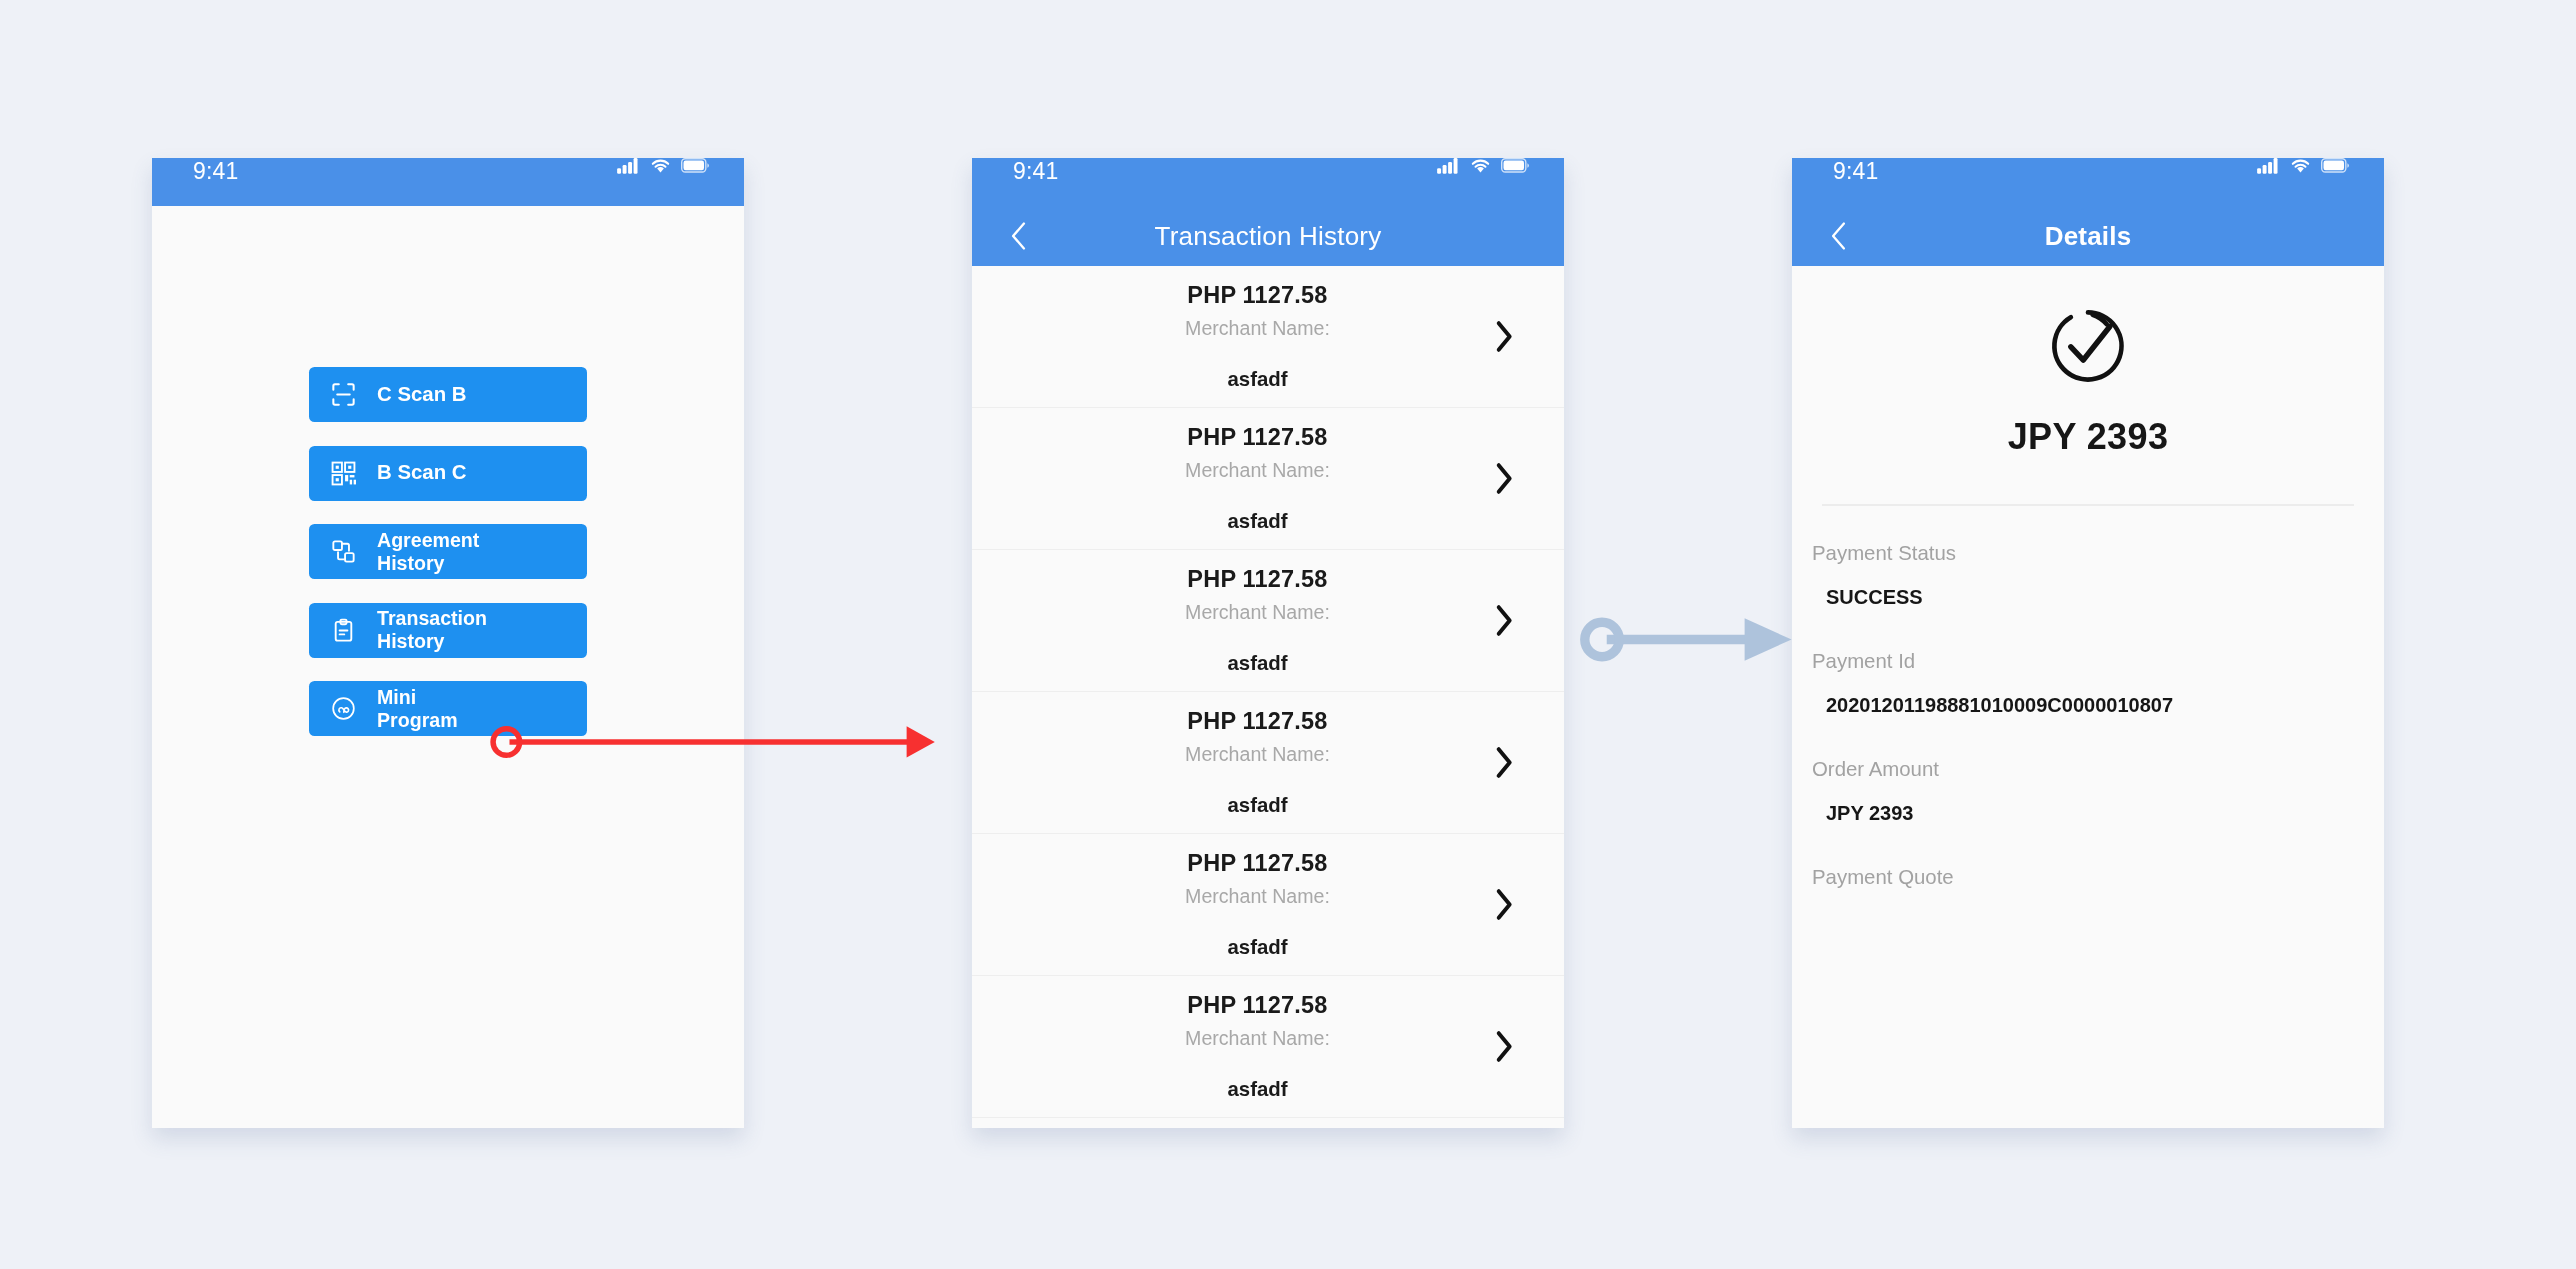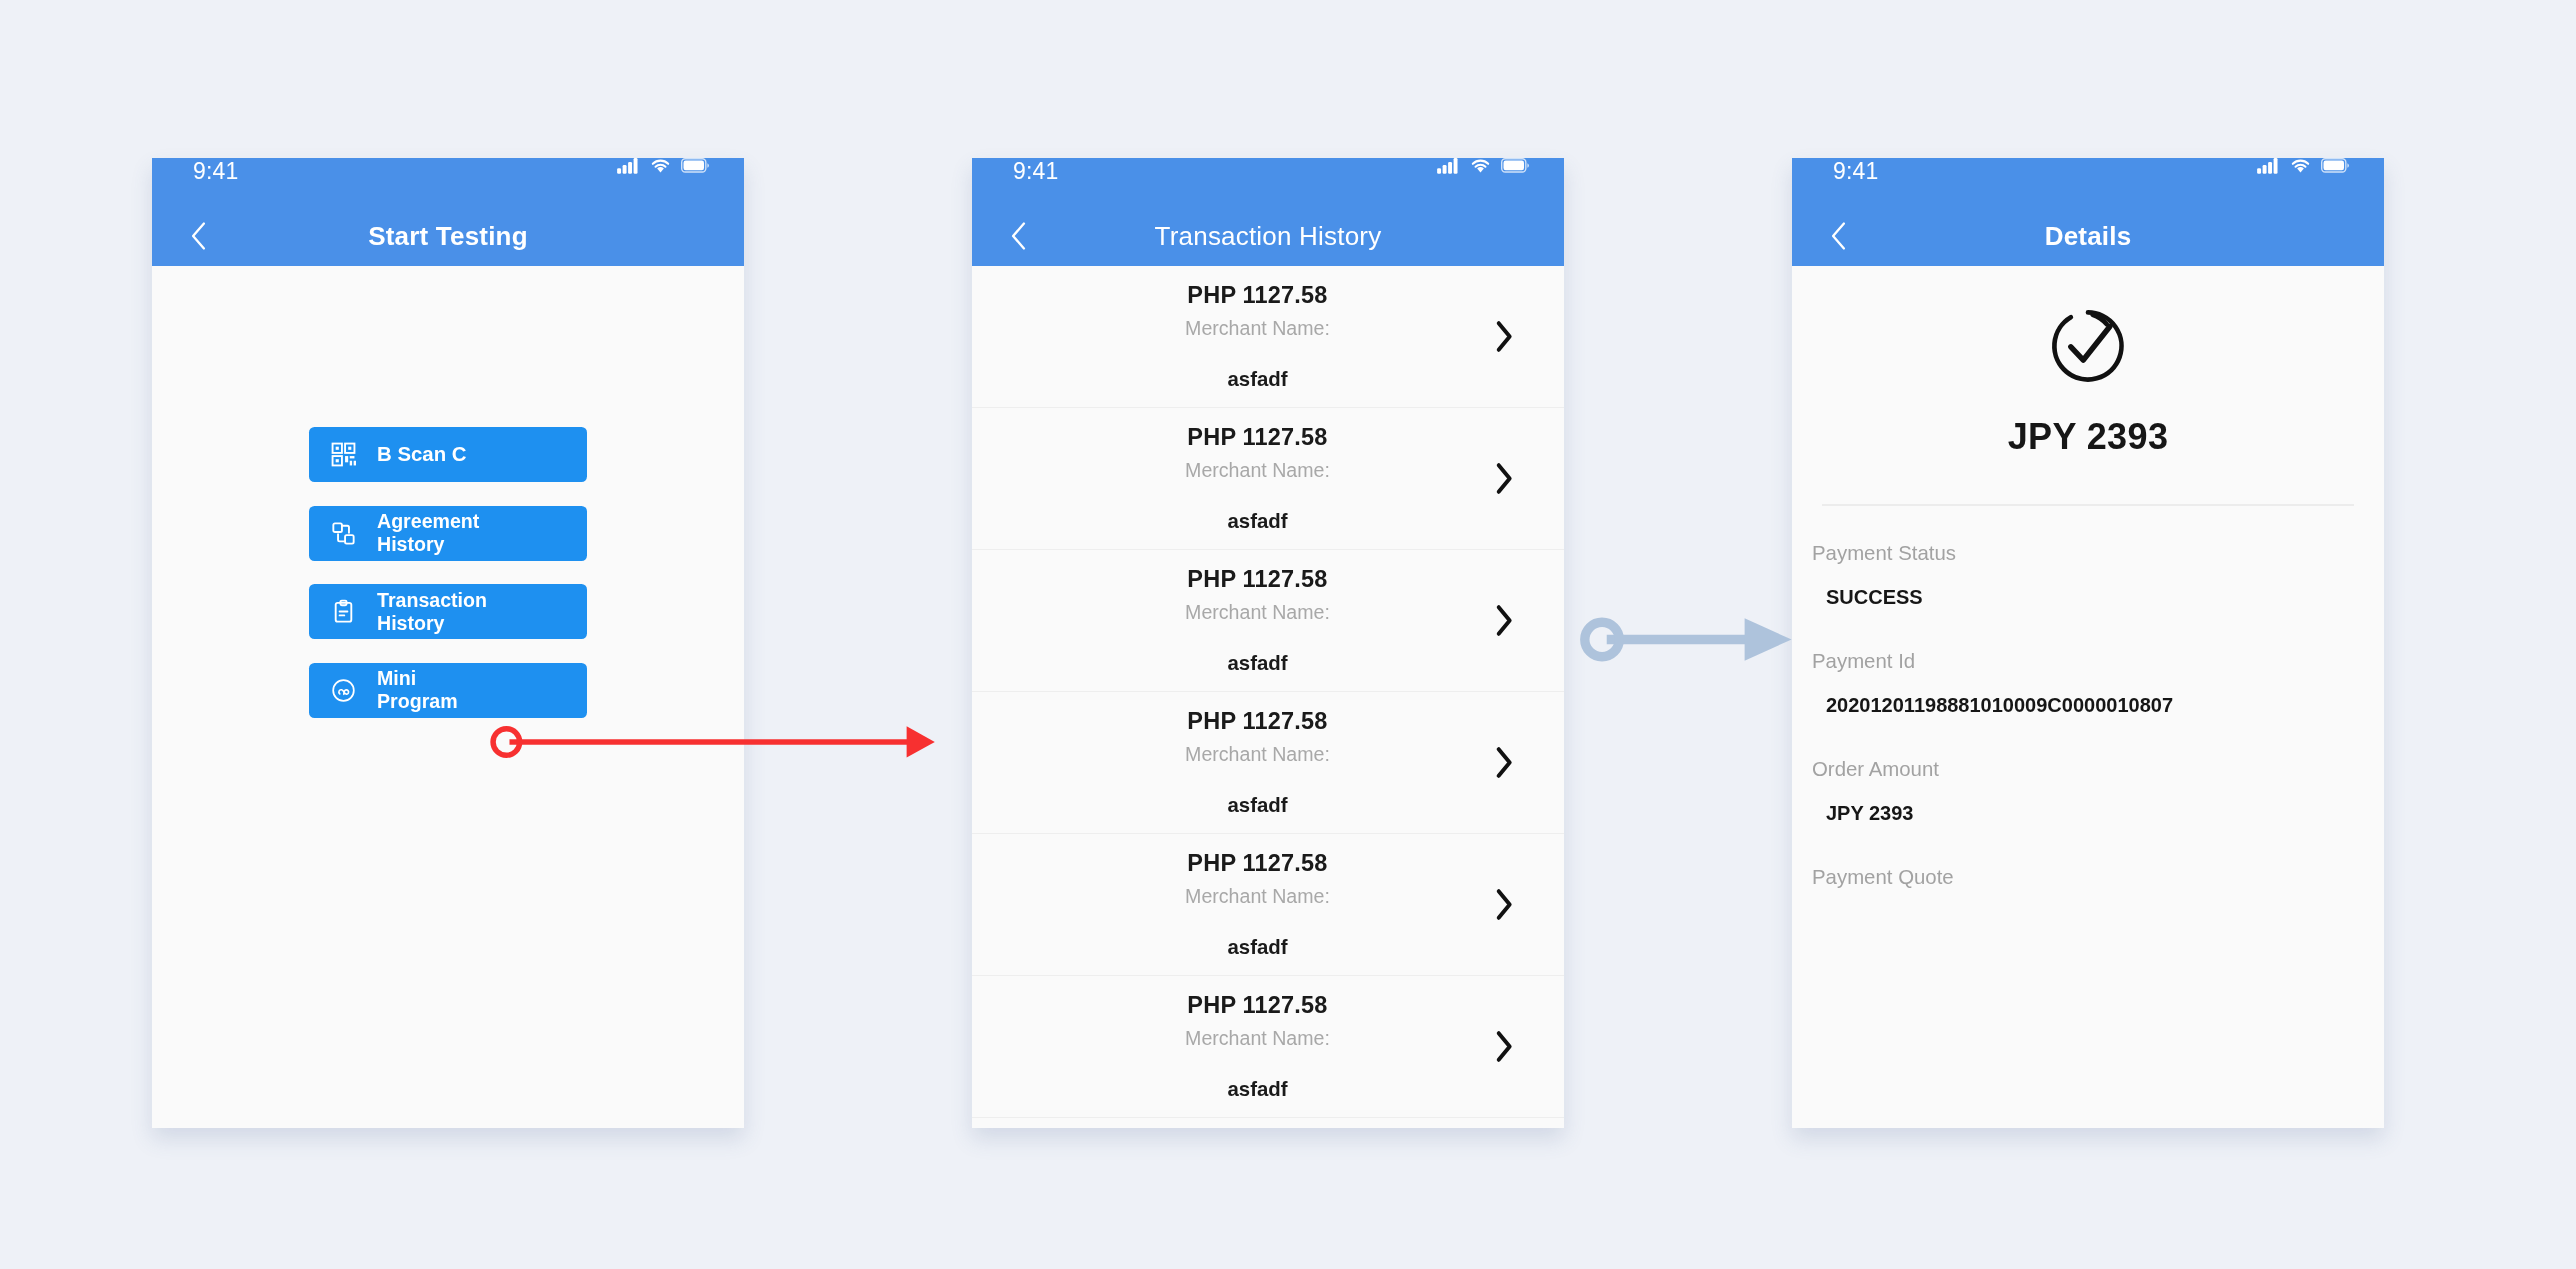--- a/index.html
+++ b/index.html
@@ -234,32 +234,36 @@
           <path d="M7.1 11.2 a9 9 0 0 1 12.8 0" stroke="#fff" stroke-width="2.6" fill="none" stroke-linecap="round"></path>
         </svg>
         <svg width="28" height="15" viewBox="0 0 36 19">
           <rect x="0.9" y="0.9" width="31" height="17" rx="4.5" stroke="#fff" stroke-width="1.8" fill="none" opacity="0.75"></rect>
           <rect x="3.2" y="3.2" width="26.4" height="12.4" rx="2.8" fill="#fff"></rect>
           <path d="M34 6.5 v6 a3.4 3.4 0 0 0 0 -6 Z" fill="#fff" opacity="0.8"></path>
         </svg>
       </span>
     </div>
 
-    <div class="navbar">
-      <span class="nav-back">
-        <svg width="19" height="31" viewBox="0 0 24 40">
-          <path d="M19 4 L5 20 L19 36" stroke="#fff" stroke-width="3" fill="none" stroke-linecap="round" stroke-linejoin="round"></path>
-        </svg>
-      </span>
-      <span class="nav-title">Start Testing</span>
-    </div>
 
     <div class="screen-body">
       <div class="btn-stack">
 
+        <div class="action-btn single">
+          <span class="btn-icon">
+            <svg width="25" height="25" viewBox="0 0 32 32">
+              <path d="M3 10 V5 a2 2 0 0 1 2 -2 h5" stroke="#fff" stroke-width="2.6" fill="none" stroke-linecap="round"></path>
+              <path d="M22 3 h5 a2 2 0 0 1 2 2 v5" stroke="#fff" stroke-width="2.6" fill="none" stroke-linecap="round"></path>
+              <path d="M29 22 v5 a2 2 0 0 1 -2 2 h-5" stroke="#fff" stroke-width="2.6" fill="none" stroke-linecap="round"></path>
+              <path d="M10 29 H5 a2 2 0 0 1 -2 -2 v-5" stroke="#fff" stroke-width="2.6" fill="none" stroke-linecap="round"></path>
+              <path d="M8 16 H24" stroke="#fff" stroke-width="2.6" stroke-linecap="round"></path>
+            </svg>
+          </span>
+          <span class="btn-label">C Scan B</span>
+        </div>
 
         <div class="action-btn single">
           <span class="btn-icon">
             <svg width="25" height="25" viewBox="0 0 32 32">
               <rect x="2" y="2" width="12" height="12" stroke="#fff" stroke-width="2.4" fill="none"></rect>
               <rect x="6" y="6" width="4" height="4" fill="#fff"></rect>
               <rect x="18" y="2" width="12" height="12" stroke="#fff" stroke-width="2.4" fill="none"></rect>
               <rect x="22" y="6" width="4" height="4" fill="#fff"></rect>
               <rect x="2" y="18" width="12" height="12" stroke="#fff" stroke-width="2.4" fill="none"></rect>
               <rect x="6" y="22" width="4" height="4" fill="#fff"></rect>

